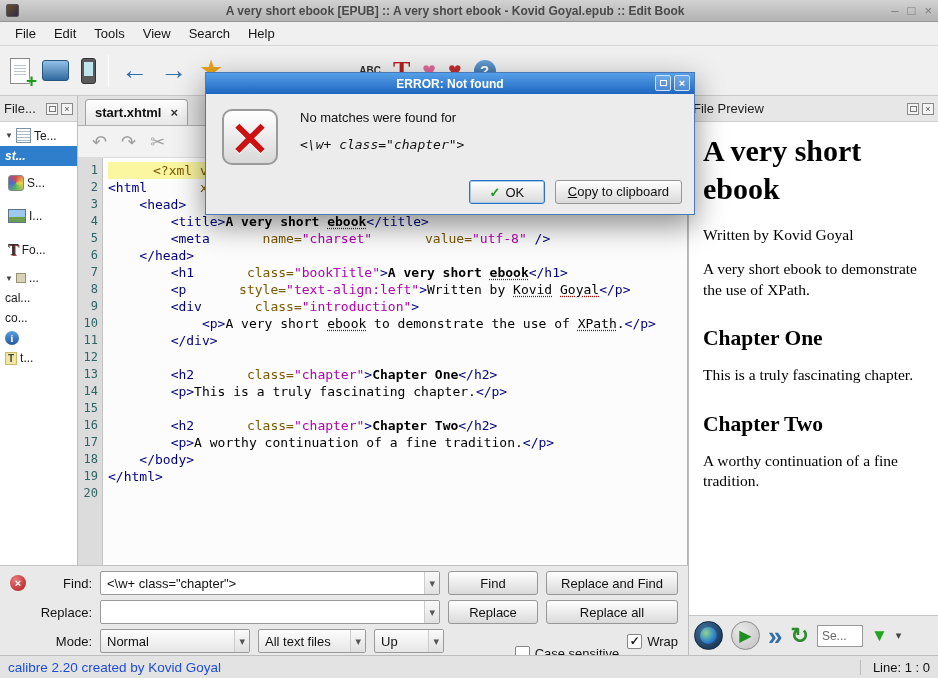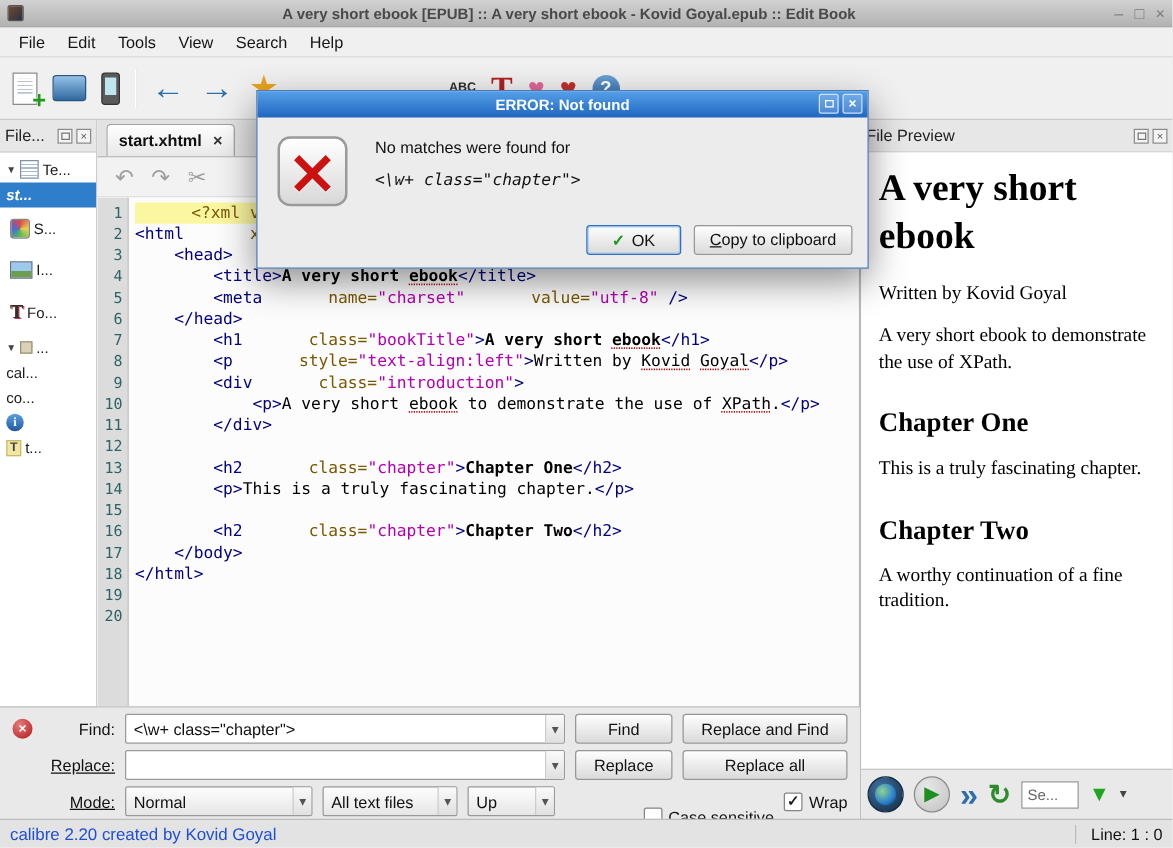--- a/index.html
+++ b/index.html
@@ -133,34 +133,34 @@
   .small-caret { color:#444; font-size:11px; }
 
   
   .search-panel { position:absolute; left:0; width:688px; bottom:23px; height:90px; background:#e9e9e9;
     border-top:1px solid #c2c2c2; }
   .srow { display:flex; align-items:center; height:24px; margin:5px 10px 0 10px; gap:8px; }
   .find-close { width:16px; height:16px; border-radius:50%; flex:none;
     background:radial-gradient(circle at 35% 30%,#e87a7a,#b01818); color:#fff; font-size:11px;
     font-weight:bold; display:flex; align-items:center; justify-content:center; }
   .slabel { width:58px; text-align:right; flex:none; font-size:13px; }
-  .slabel.wide { width:82px;text-decoration:underline; }
+  .slabel.wide { width:82px; }
   .combo { height:24px; background:#fff; border:1px solid #9a9a9a; border-radius:2px; display:flex;
     align-items:center; padding:0 0 0 6px; font-size:13px; flex:1; min-width:0; }
   .combo-text { flex:1; white-space:nowrap; overflow:hidden; }
   .combo-arrow { border-left:1px solid #ccc; padding:0 4px; color:#555; font-size:11px; flex:none;
     align-self:stretch; display:flex; align-items:center; background:linear-gradient(#fafafa,#e0e0e0); }
   .combo.sel { background:linear-gradient(#fdfdfd,#e6e6e6); flex:none; }
   .combo.mode { width:150px; }
   .combo.files { width:108px; }
   .combo.dir { width:70px; }
   .btn { height:24px; border:1px solid #979797; border-radius:3px;
     background:linear-gradient(#fefefe,#dadada); padding:0 10px; font-size:13px; display:flex;
     align-items:center; justify-content:center; flex:none; }
-  .btn.w78 { width:78px; }
+  .btn.w78 { width:90px; }
   .btn.w128 { width:132px; }
   .checkbox { display:flex; align-items:center; gap:5px; flex:none; }
   .checkbox.push { margin-left:auto;margin-top:24px; }
   .cb { width:15px; height:15px; background:#fff; border:1px solid #858585; border-radius:2px;
     font-size:12px; line-height:13px; text-align:center; color:#1a1a1a; font-weight:bold; }
 
   
   .statusbar { position:absolute; left:0; right:0; bottom:0; height:23px; background:#e3e3e3;
     border-top:1px solid #bdbdbd; display:flex; align-items:center; padding:0 8px; }
   .status-left { font-weight:normal; font-size:13.5px; color:#1d4ed8; }
@@ -328,20 +328,21 @@
           <div class="cline"><span class="seg txt">        </span><span class="seg tag">&lt;h1</span><span class="seg attr"> class=</span><span class="seg val">"bookTitle"</span><span class="seg tag">&gt;</span><span class="seg btxt">A very short </span><span class="seg btxt msp">ebook</span><span class="seg tag">&lt;/h1&gt;</span></div>
           <div class="cline"><span class="seg txt">        </span><span class="seg tag">&lt;p</span><span class="seg attr"> style=</span><span class="seg val">"text-align:left"</span><span class="seg tag">&gt;</span><span class="seg txt">Written by </span><span class="seg txt msp">Kovid</span><span class="seg txt"> </span><span class="seg txt msp">Goyal</span><span class="seg tag">&lt;/p&gt;</span></div>
           <div class="cline"><span class="seg txt">        </span><span class="seg tag">&lt;div</span><span class="seg attr"> class=</span><span class="seg val">"introduction"</span><span class="seg tag">&gt;</span></div>
           <div class="cline"><span class="seg txt">            </span><span class="seg tag">&lt;p&gt;</span><span class="seg txt">A very short </span><span class="seg txt msp">ebook</span><span class="seg txt"> to demonstrate the use of </span><span class="seg txt msp">XPath</span><span class="seg txt">.</span><span class="seg tag">&lt;/p&gt;</span></div>
           <div class="cline"><span class="seg txt">        </span><span class="seg tag">&lt;/div&gt;</span></div>
           <div class="cline"></div>
           <div class="cline"><span class="seg txt">        </span><span class="seg tag">&lt;h2</span><span class="seg attr"> class=</span><span class="seg val">"chapter"</span><span class="seg tag">&gt;</span><span class="seg btxt">Chapter One</span><span class="seg tag">&lt;/h2&gt;</span></div>
           <div class="cline"><span class="seg txt">        </span><span class="seg tag">&lt;p&gt;</span><span class="seg txt">This is a truly fascinating chapter.</span><span class="seg tag">&lt;/p&gt;</span></div>
           <div class="cline"></div>
           <div class="cline"><span class="seg txt">        </span><span class="seg tag">&lt;h2</span><span class="seg attr"> class=</span><span class="seg val">"chapter"</span><span class="seg tag">&gt;</span><span class="seg btxt">Chapter Two</span><span class="seg tag">&lt;/h2&gt;</span></div>
+          <div class="cline"><span class="seg txt">        </span><span class="seg tag">&lt;p&gt;</span><span class="seg txt">A worthy continuation of a fine tradition.</span><span class="seg tag">&lt;/p&gt;</span></div>
           <div class="cline"><span class="seg txt">    </span><span class="seg tag">&lt;/body&gt;</span></div>
           <div class="cline"><span class="seg tag">&lt;/html&gt;</span></div>
         </div>
     </div>
   </div>
 
   <div class="preview-panel">
     <div class="panel-header">
       <span>File Preview</span>
       <span class="dock-icons">

